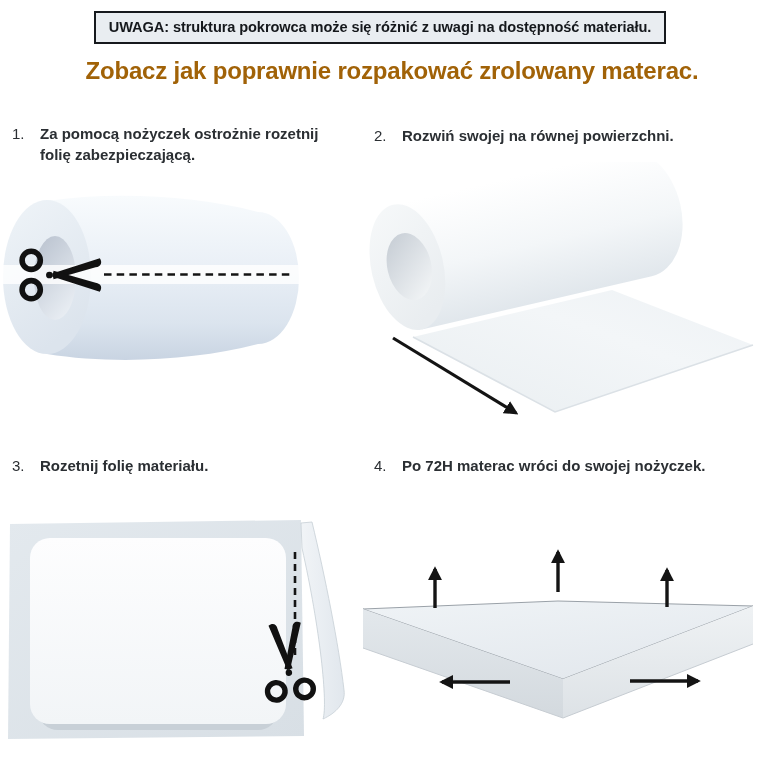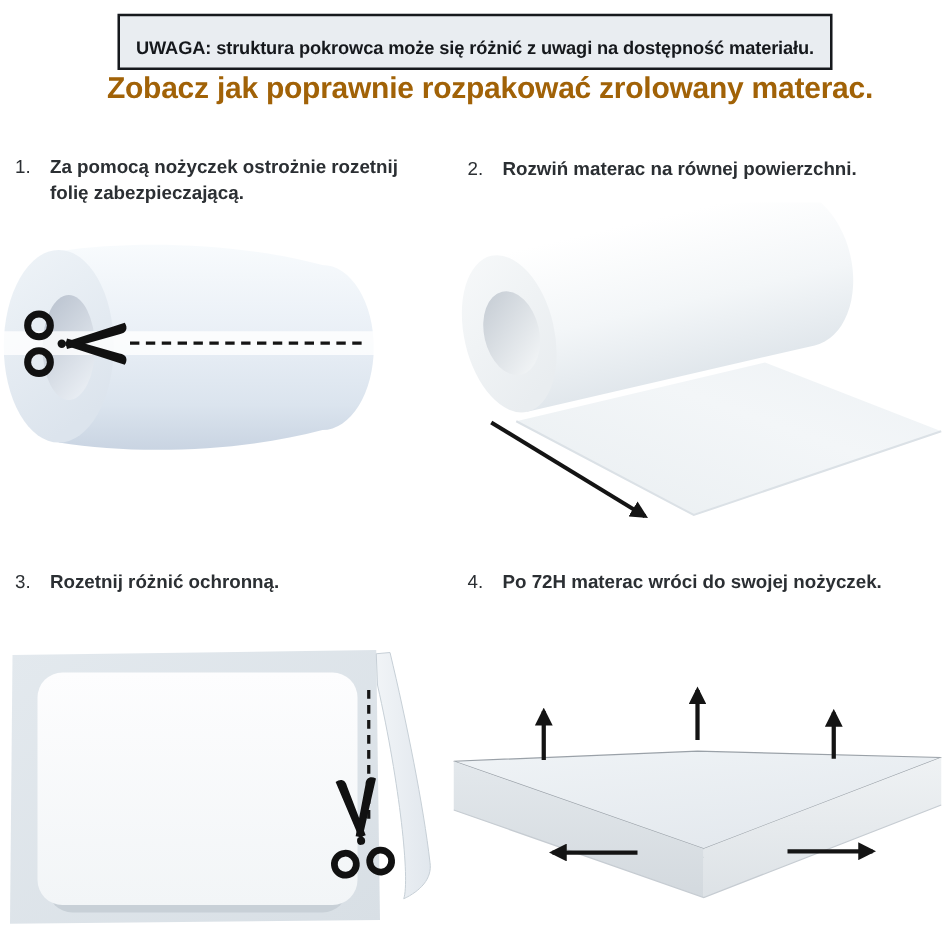--- a/index.html
+++ b/index.html
@@ -1,20 +1,20 @@
 <!DOCTYPE html>
 <html><head>
 <meta charset="utf-8">
 <style>
   html,body{margin:0;padding:0;background:#fff;}
   .page{position:relative;width:760px;height:760px;background:#ffffff;overflow:hidden;
         font-family:"Liberation Sans",sans-serif;}
   .notice-wrap{position:absolute;top:11px;left:0;width:760px;text-align:center;}
   .notice{display:inline-block;border:2px solid #16191d;background:#e9edf1;color:#15181c;
-          padding:18px 13px 7px;font-size:14.6px;font-weight:700;letter-spacing:-0.1px;}
+          padding:6px 13px 7px;font-size:14.6px;font-weight:700;letter-spacing:-0.1px;}
   .title{position:absolute;top:57px;left:0;width:760px;margin:0;text-align:center;
          font-size:24px;font-weight:700;color:#a16207;letter-spacing:-0.2px;padding-left:12px;}
   .step{position:absolute;display:flex;color:#2b2f33;font-size:15px;line-height:21px;}
   .step .num{width:28px;flex:0 0 28px;}
   .step .txt{flex:1;font-weight:bold;}
   .step1{left:12px;top:123px;width:322px;}
   .step2{left:374px;top:125px;width:380px;}
   .step3{left:12px;top:455px;width:330px;}
   .step4{left:374px;top:455px;width:382px;}
   .illus{position:absolute;display:block;}
@@ -33,25 +33,25 @@
   </div>
 
   <h1 class="title">Zobacz jak poprawnie rozpakować zrolowany materac.</h1>
 
   <div class="step step1">
     <span class="num">1.</span>
     <span class="txt">Za pomocą nożyczek ostrożnie rozetnij folię zabezpieczającą.</span>
   </div>
   <div class="step step2">
     <span class="num">2.</span>
-    <span class="txt">Rozwiń materac na równej powierzchni.</span>
+    <span class="txt">Rozwiń swojej na równej powierzchni.</span>
   </div>
   <div class="step step3">
     <span class="num">3.</span>
-    <span class="txt">Rozetnij różnić ochronną.</span>
+    <span class="txt">Rozetnij folię materiału.</span>
   </div>
   <div class="step step4">
     <span class="num">4.</span>
     <span class="txt">Po 72H materac wróci do swojej nożyczek.</span>
   </div>
 
   <svg id="il1" class="illus" width="340" height="225" viewBox="0 0 340 225">
     <defs>
       <linearGradient id="rollBody1" x1="0" y1="0" x2="0" y2="1">
         <stop offset="0" stop-color="#f8fbfd"></stop>

